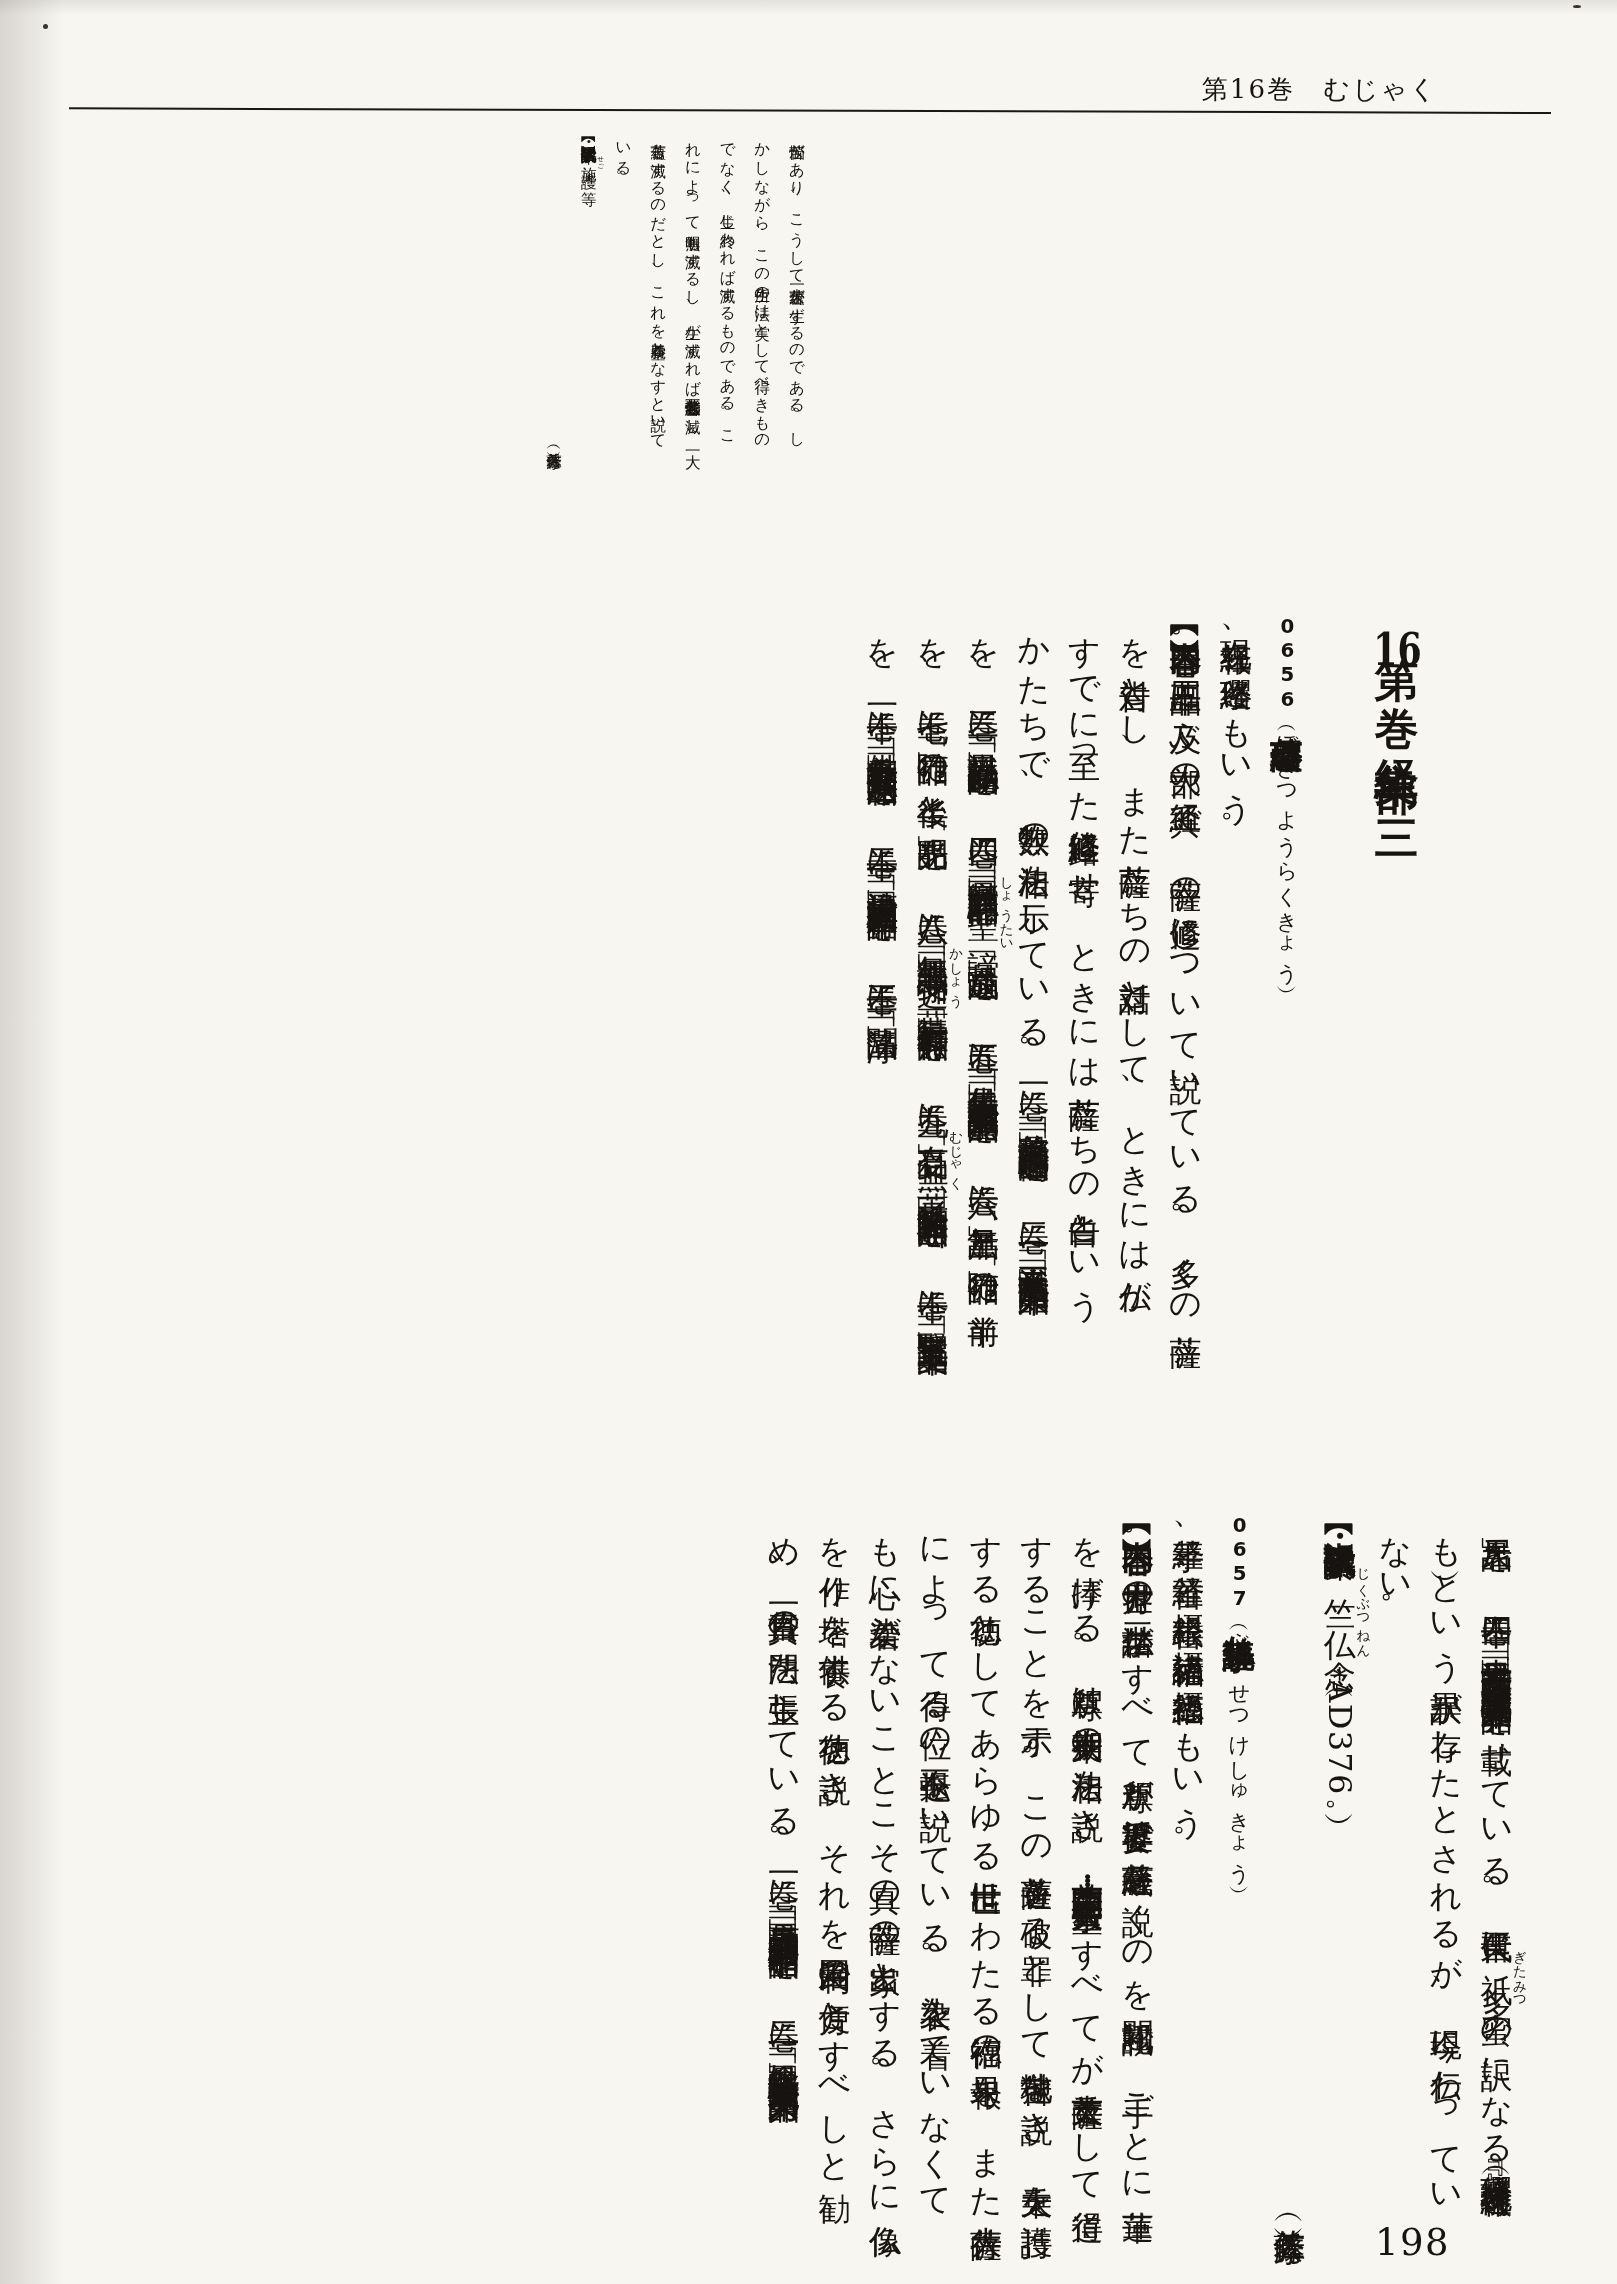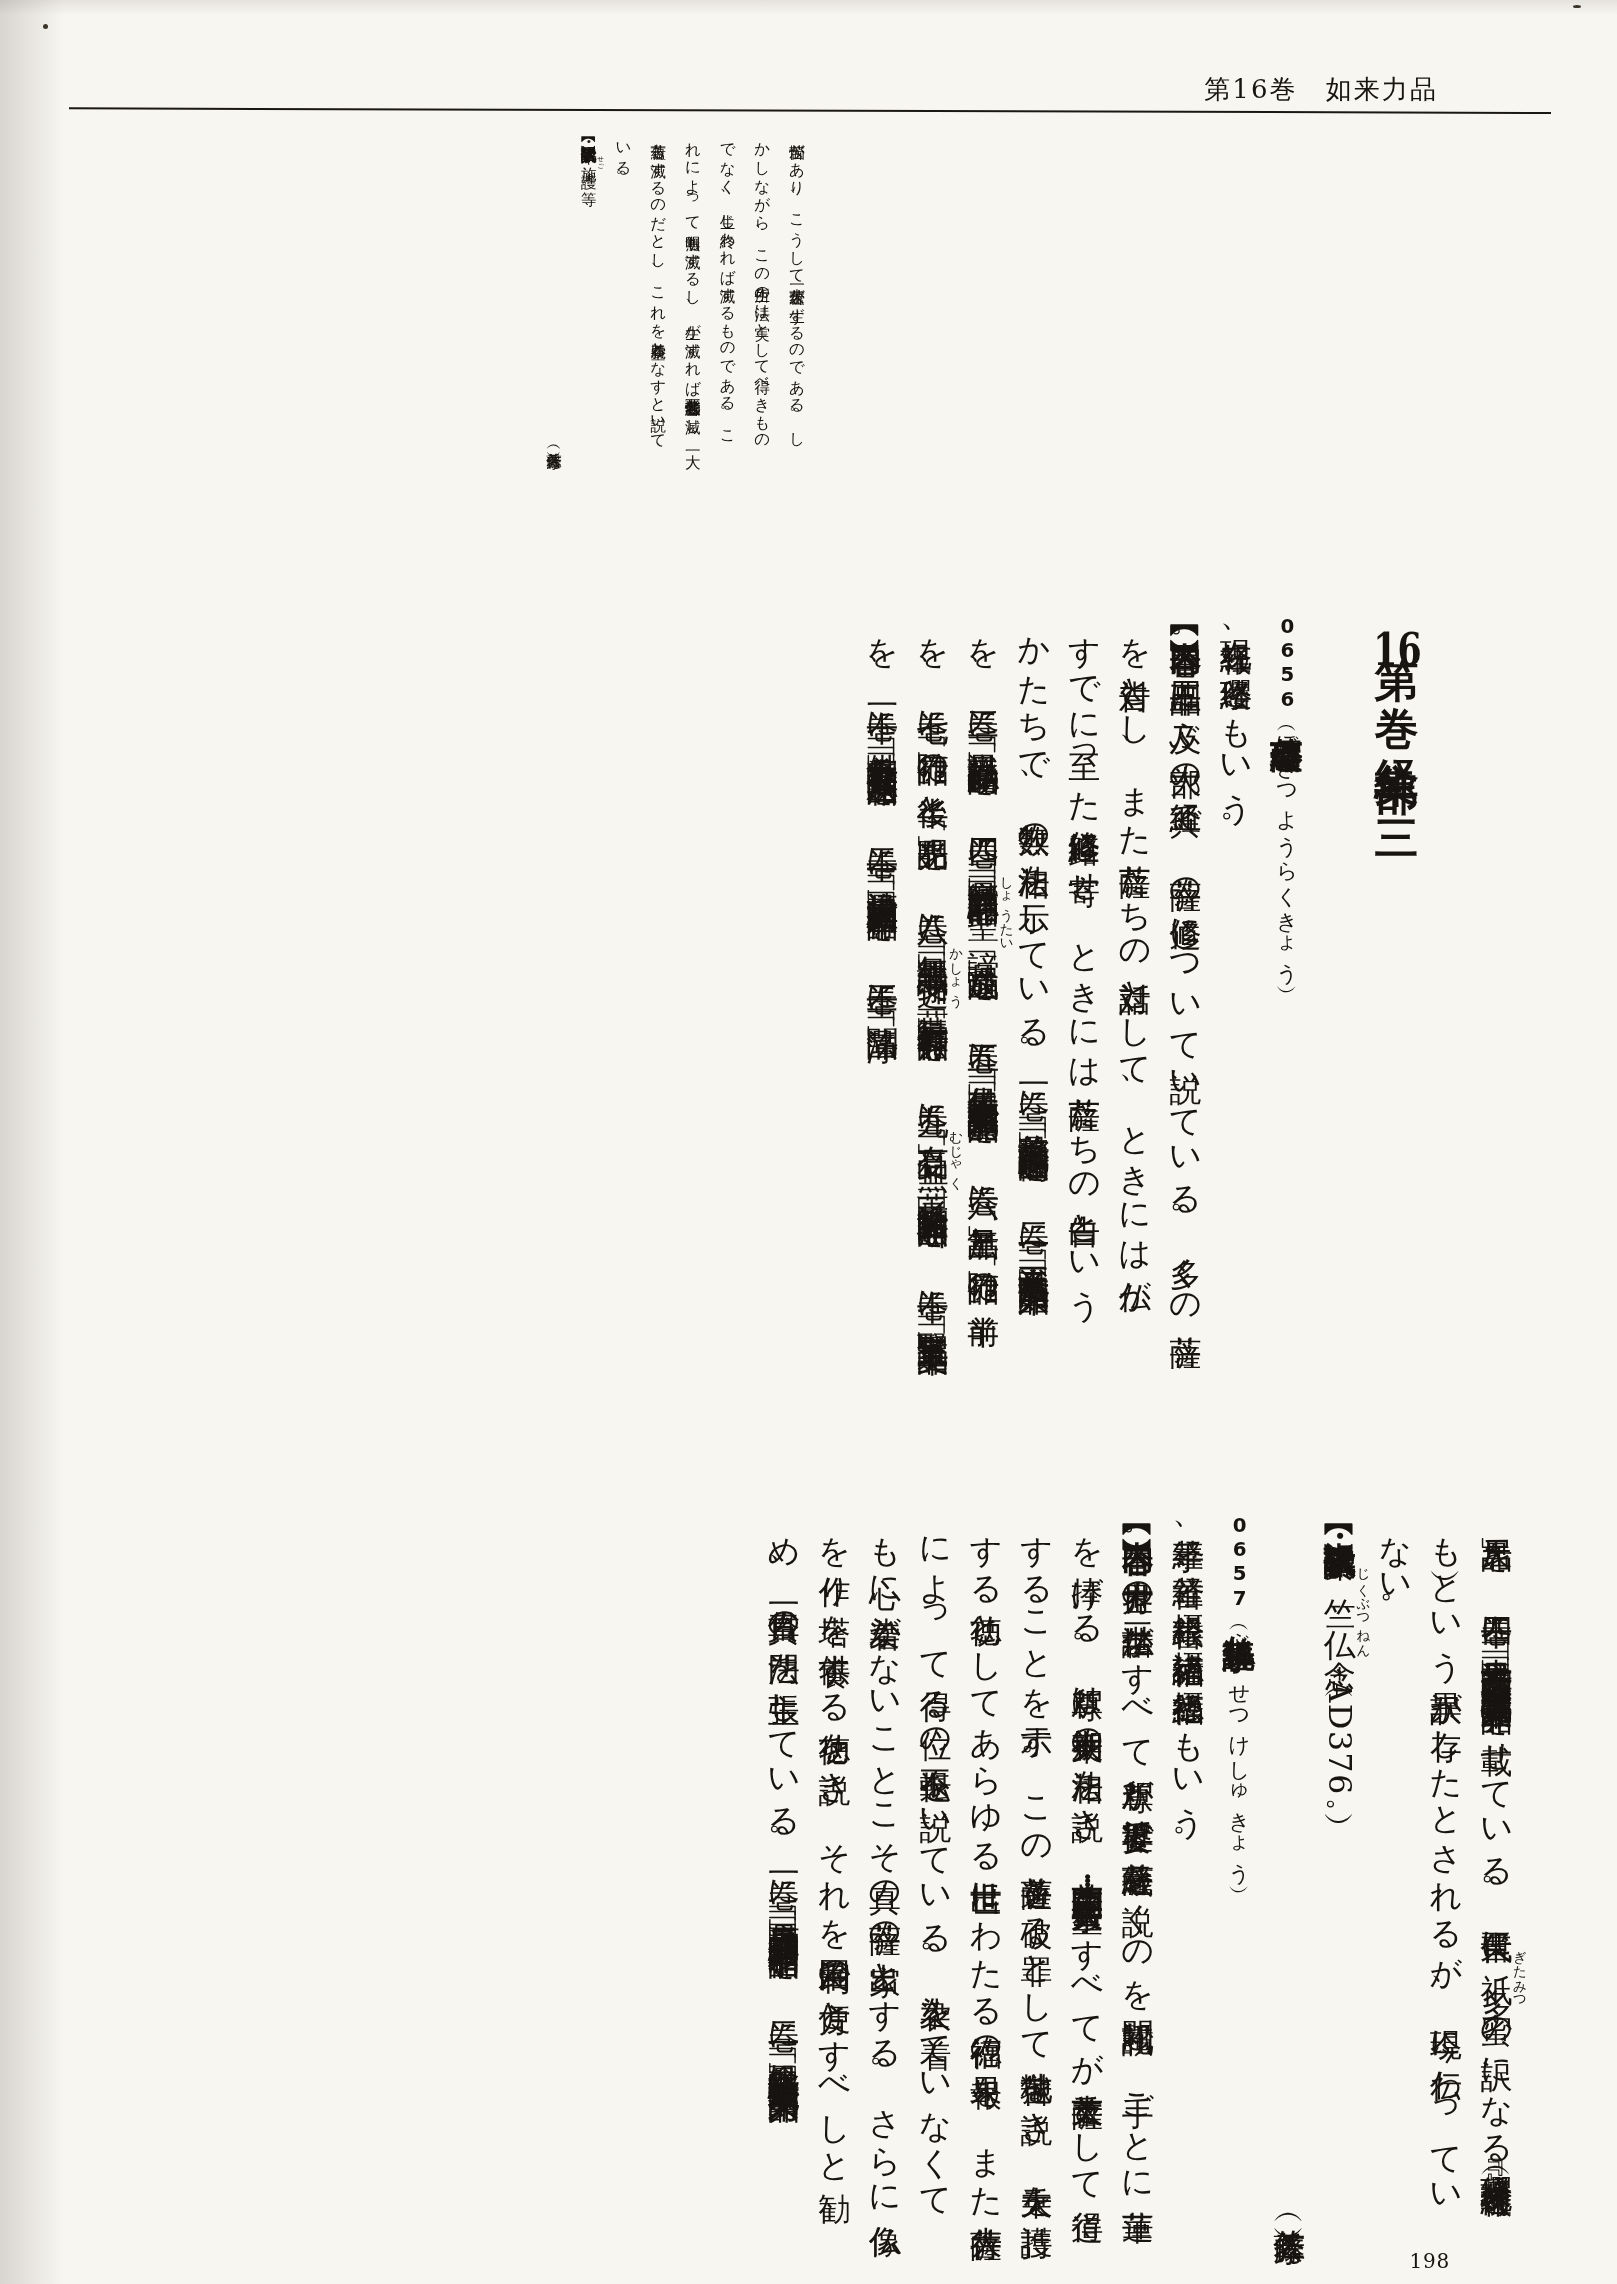--- a/index.html
+++ b/index.html
@@ -11,21 +11,21 @@
   .vt{writing-mode:vertical-rl;text-orientation:mixed;}
   .gutter{position:absolute;left:0;top:0;width:64px;height:100%;
     background:linear-gradient(to right,rgba(58,52,42,.17),rgba(58,52,42,0));}
   .edge-top{position:absolute;left:0;top:0;width:100%;height:15px;
     background:linear-gradient(to bottom,rgba(58,52,42,.10),rgba(58,52,42,0));}
   .speck{position:absolute;background:#3a342a;border-radius:50%;}
 
   .hdr{position:absolute;top:72px;right:179px;font-size:26px;letter-spacing:.08em;}
   .rule{position:absolute;top:112px;left:69px;right:66px;height:2.3px;background:#1b1713;
     transform:rotate(.18deg);transform-origin:right center;}
-  .pageno{position:absolute;top:2221px;right:167px;font-size:20px;letter-spacing:.04em;margin-top:28px;}
+  .pageno{position:absolute;top:2221px;right:167px;font-size:37px;letter-spacing:.04em;}
 
   
   #prev{position:absolute;top:132px;right:803px;height:311px;
     font-size:15.5px;line-height:2.24;letter-spacing:.03em;}
   #prev p{margin:0;}
 
   
   #sec-heading{position:absolute;top:623px;right:190px;font-size:44px;font-weight:bold;
     letter-spacing:.10em;}
   .tcy{text-combine-upright:all;}
@@ -45,21 +45,21 @@
   ruby rt{font-size:.42em;letter-spacing:0;}
 </style>
 </head>
 <body>
 
 <div class="gutter"></div>
 <div class="edge-top"></div>
 <div class="speck" style="left:43px;top:24px;width:5.3px;height:5.3px;"></div>
 <div class="speck" style="left:1573px;top:4.5px;width:7.5px;height:3px;"></div>
 
-<div class="hdr">第16巻　如来力品</div>
+<div class="hdr">第16巻　むじゃく</div>
 <div class="rule"></div>
 
 <section id="prev" class="vt">
   <p>苦悩があり、こうして一大苦蘊が生ずるのである。しかしながら、この所生の法は実として得べきものでなく、生じ終われば滅するものである。これによって無明も滅するし、生が滅すれば老死憂悲苦悩も滅し、一大苦蘊も滅するのだとし、これを勝義空となすと説いている。</p>
   <p><span class="lbl">【訳者・訳年代】</span><span>宋の<ruby>施護<rt>せご</rt></ruby>＊等。</span></p>
   <p class="sig">（佐藤秀孝）</p>
 </section>
 
 <div id="sec-heading" class="vt"><span>第</span><span class="tcy">16</span><span>巻</span><span>　経集部　三</span></div>
 

